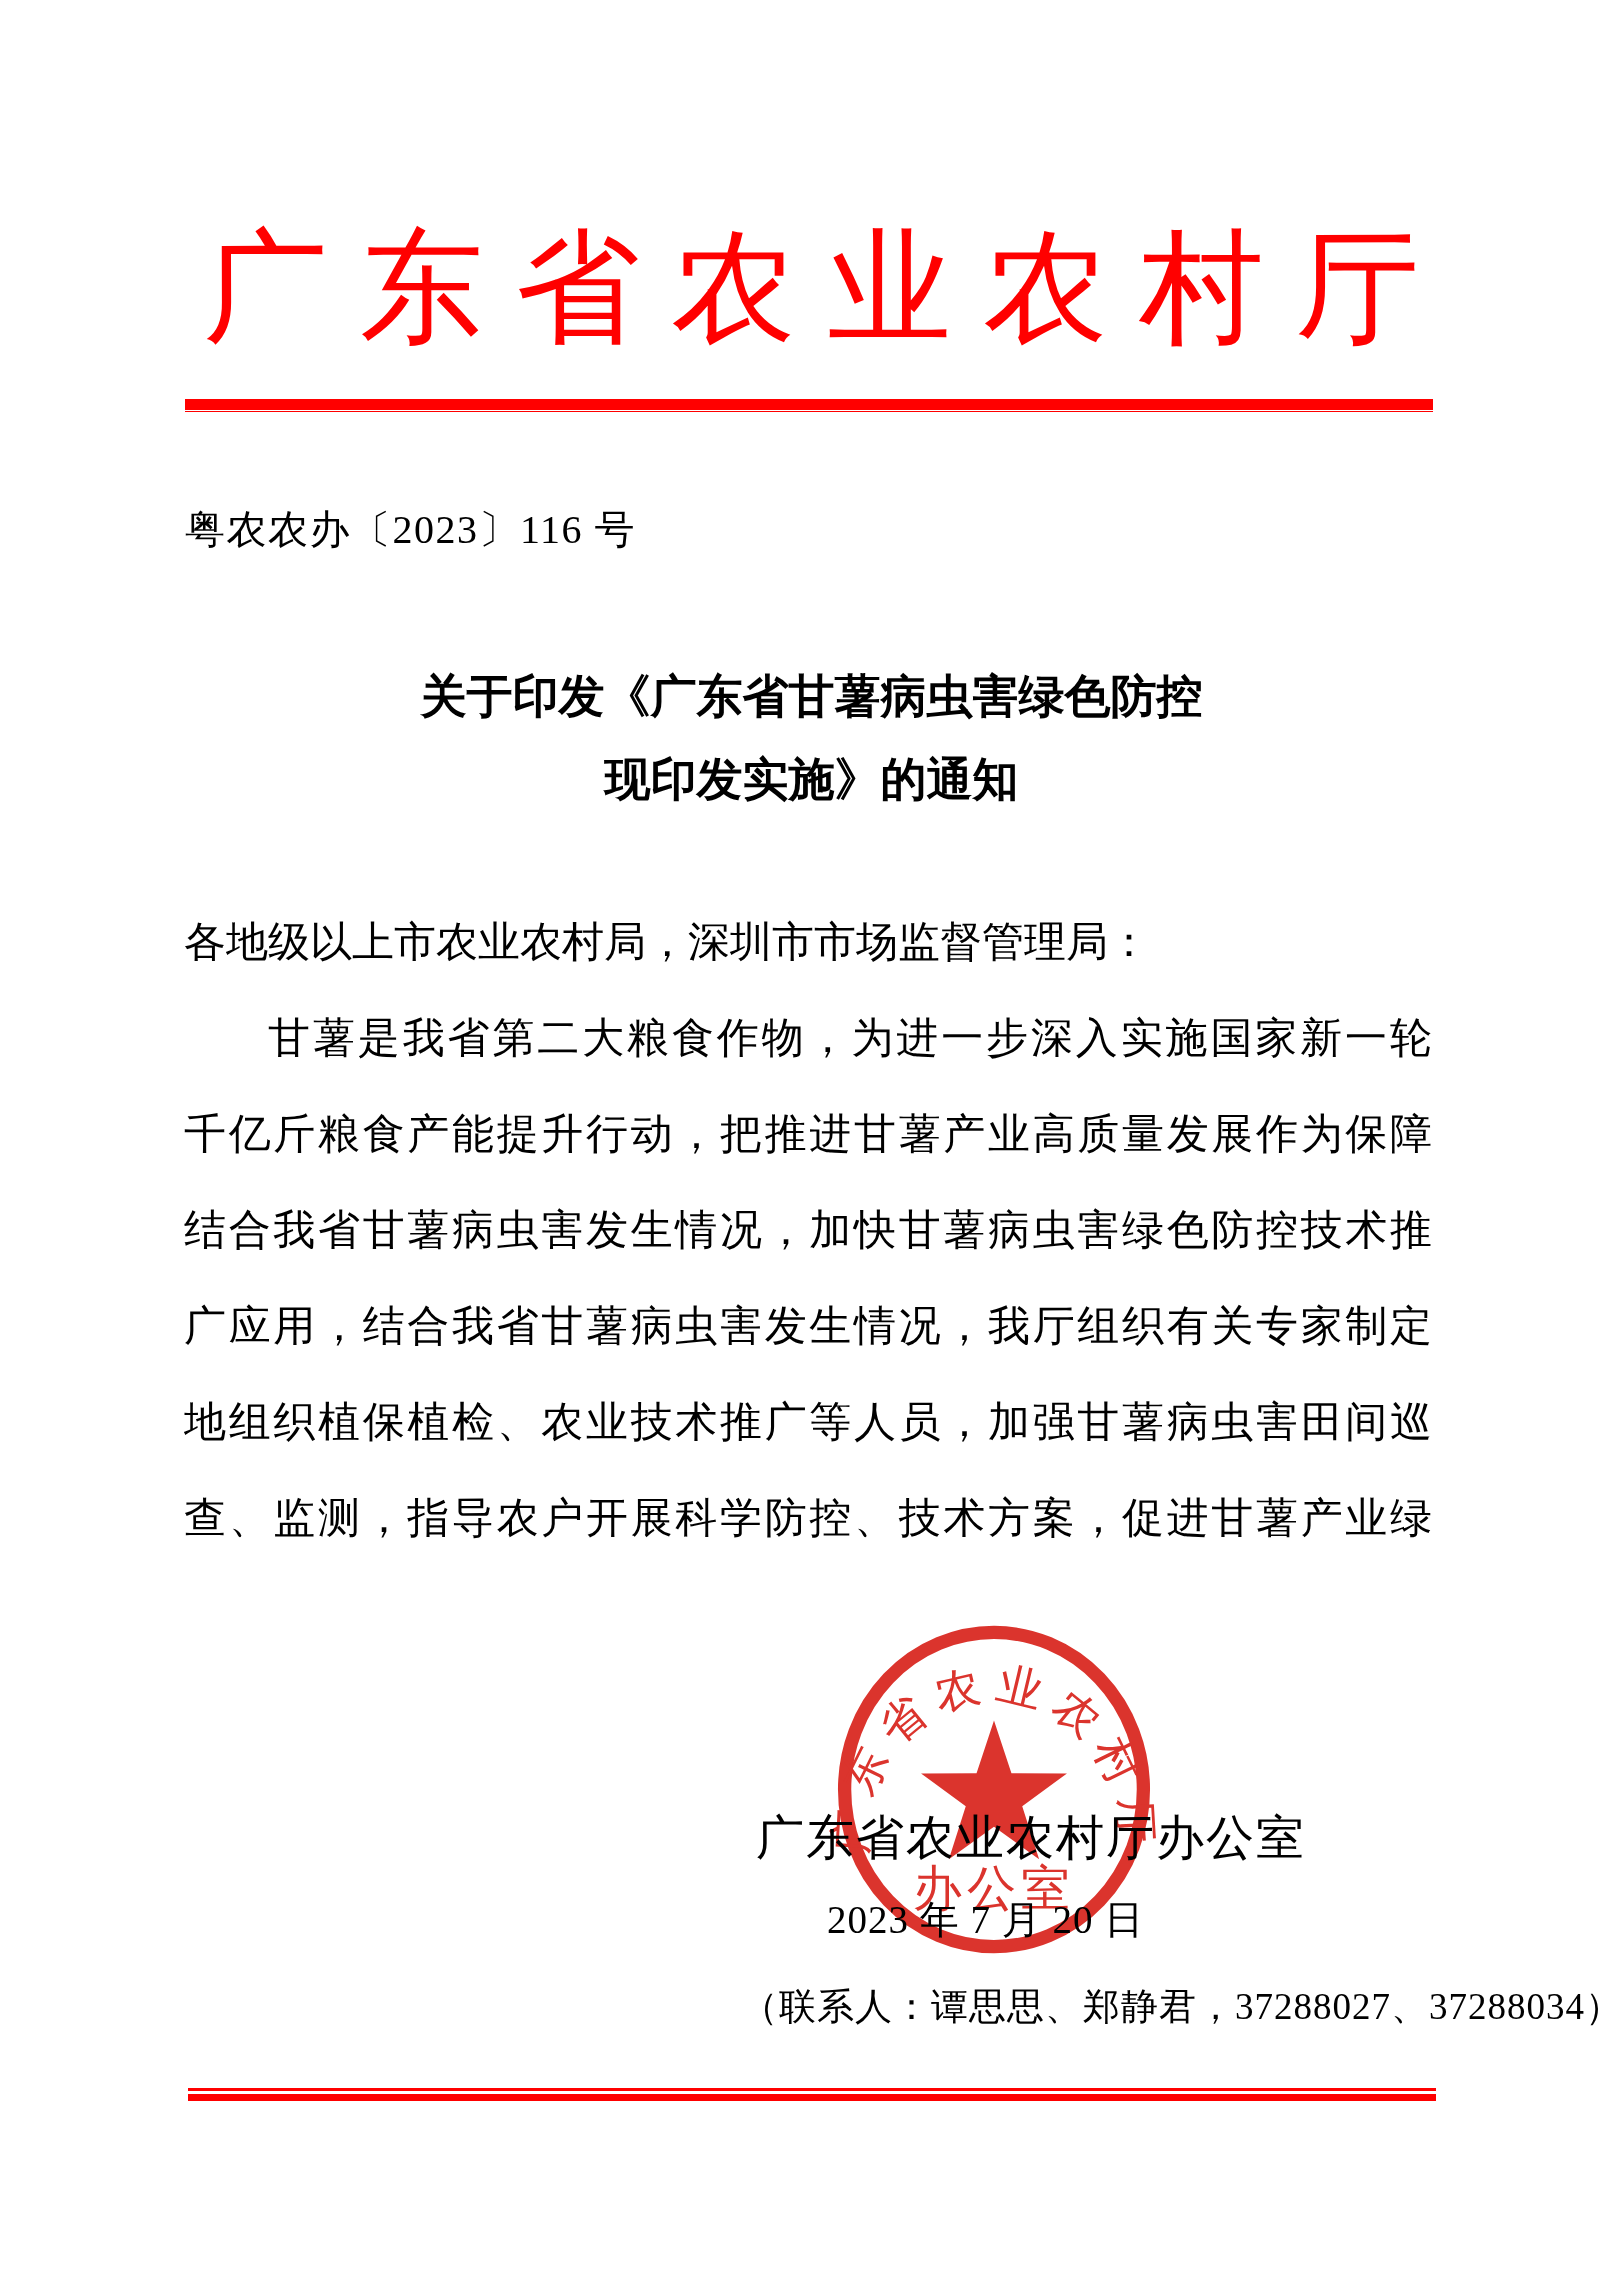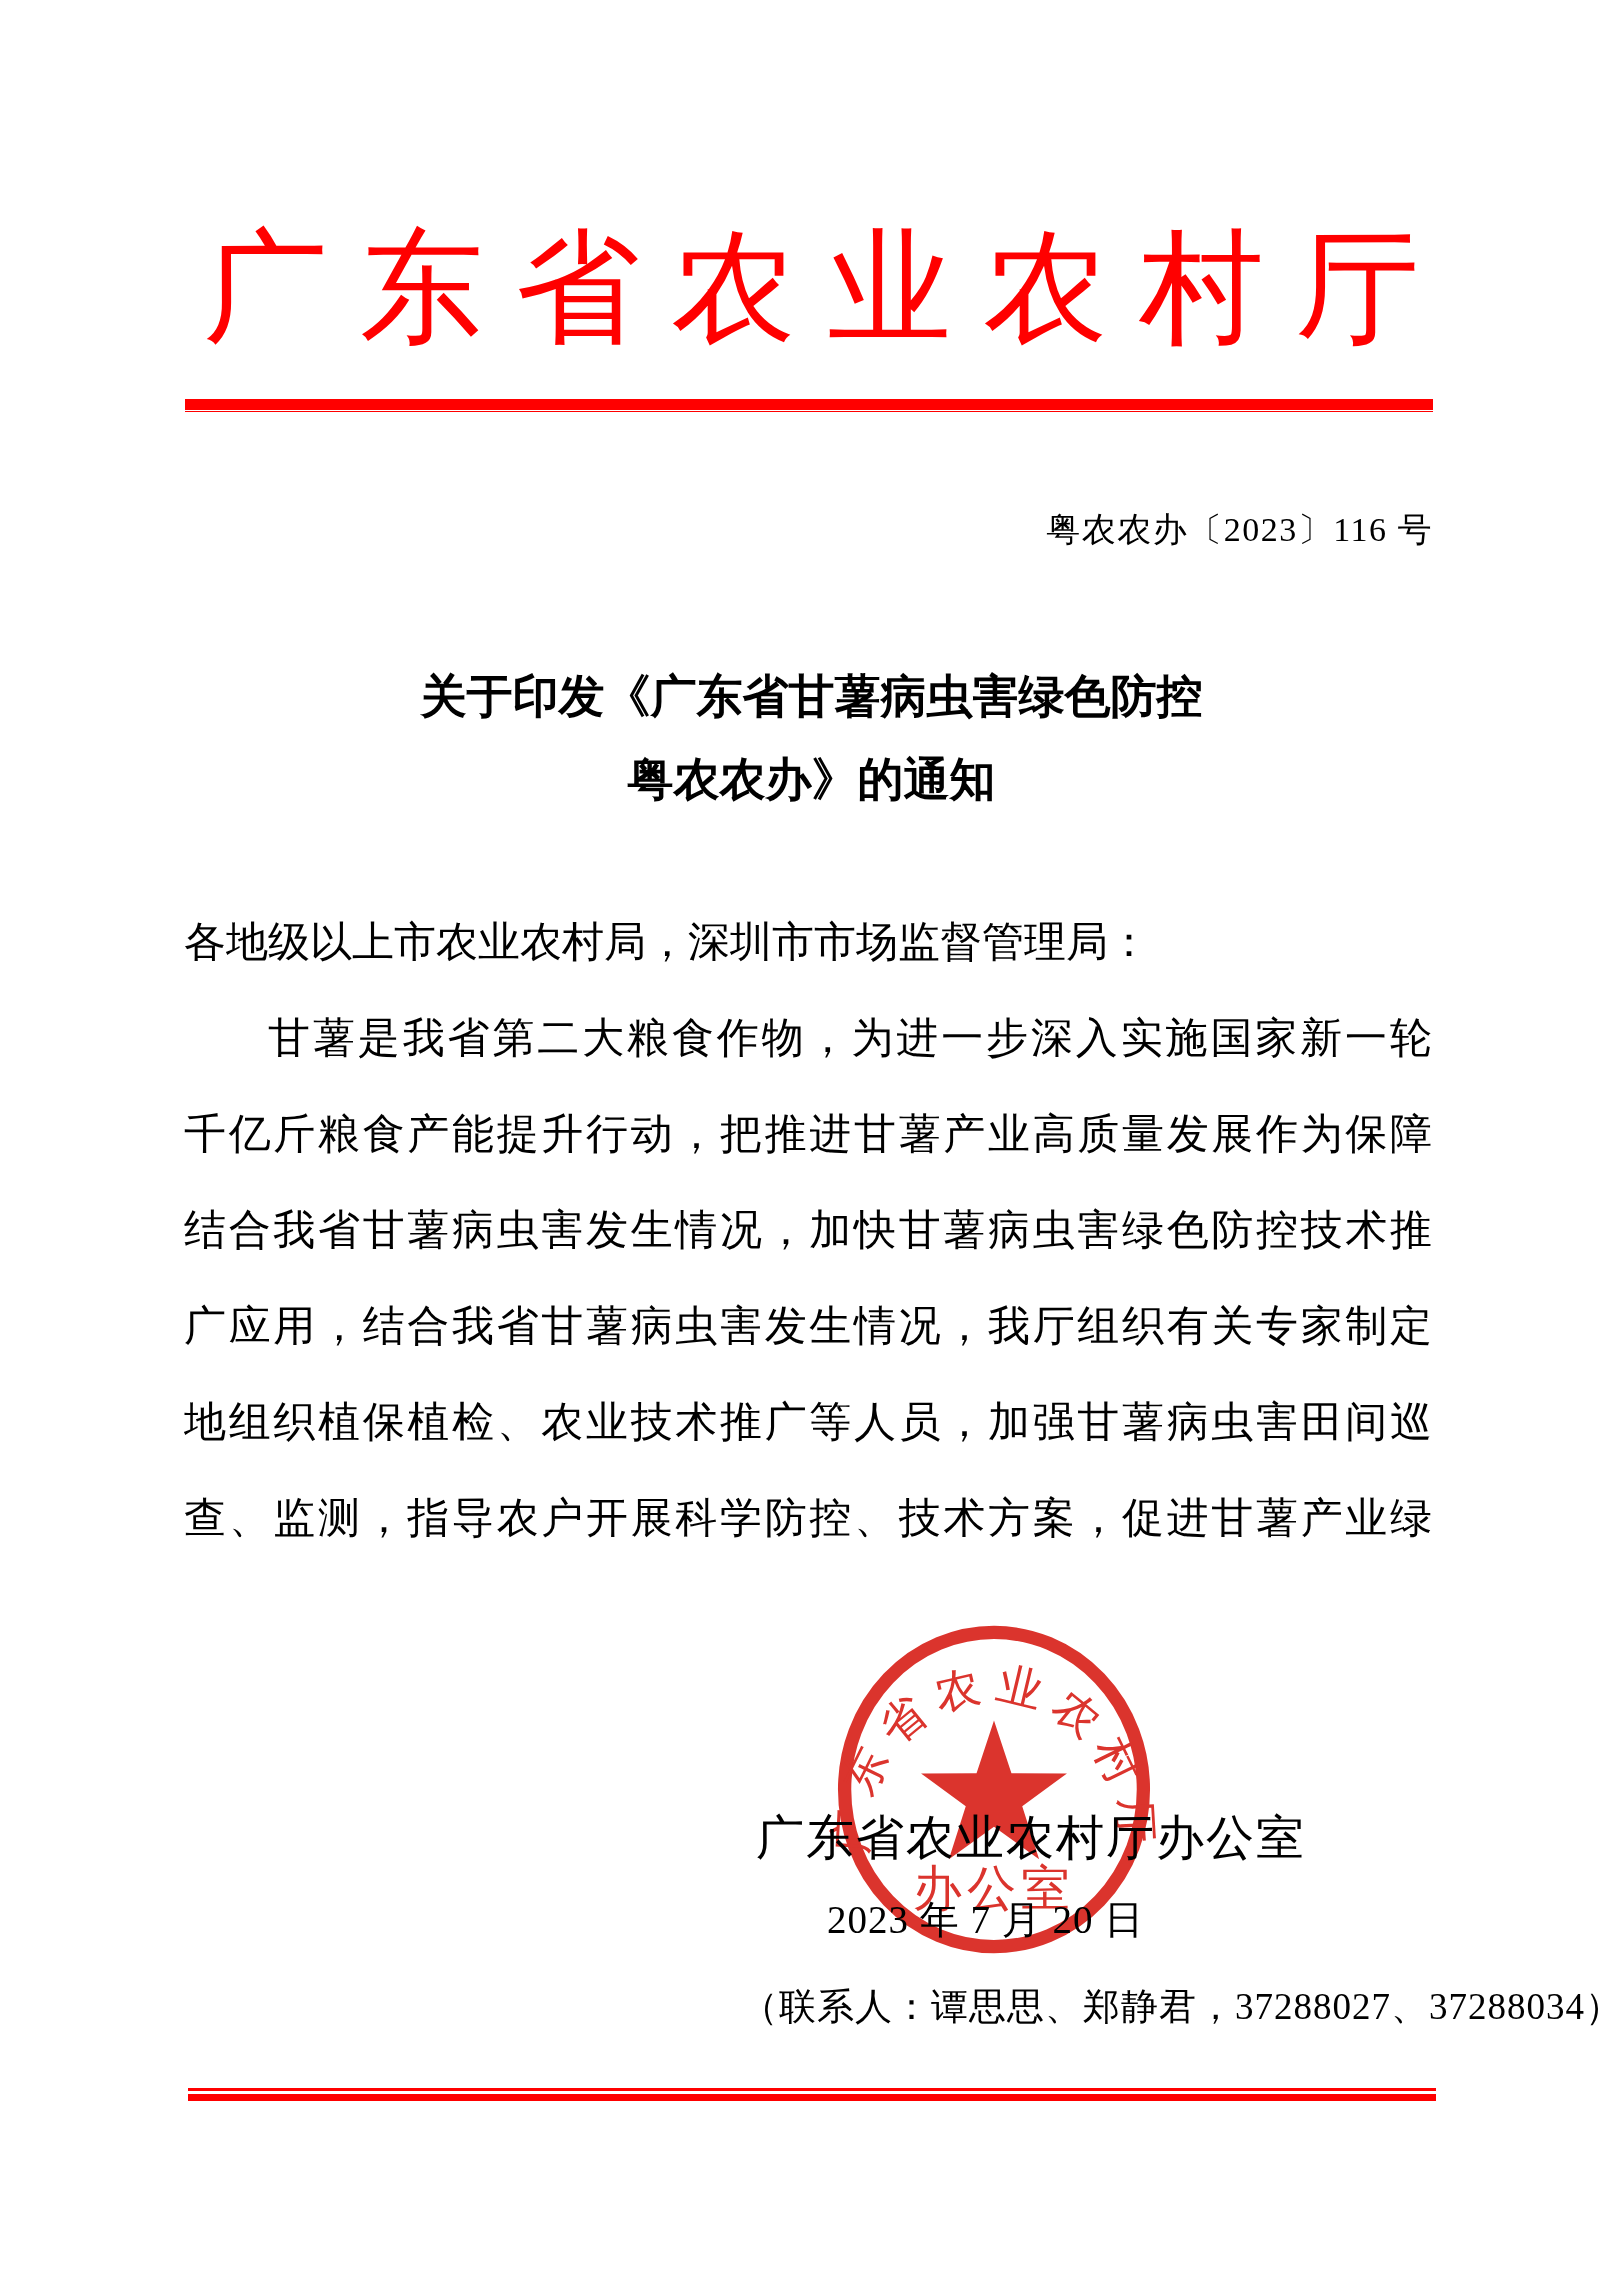--- a/index.html
+++ b/index.html
@@ -50,22 +50,21 @@
     width: 100%;
     height: 1.5px;
     background: #ffffff;
   }
   
   .doc-number {
     position: absolute;
     left: 185px;
     top: 509px;
     width: 1248px;
-    text-align: right;
-    font-size: 34px;
+    font-size: 40px;
     line-height: 41px;
     letter-spacing: 1.5px;
     white-space: nowrap;
   }
   
   .notice-title {
     position: absolute;
     left: 0;
     top: 655px;
     width: 100%;
@@ -161,21 +160,21 @@
 <div class="page">
 
   <div class="letterhead">广东省农业农村厅</div>
 
   <div class="rule-top"></div>
 
   <div class="doc-number">粤农农办〔2023〕116 号</div>
 
   <div class="notice-title">
     <div>关于印发《广东省甘薯病虫害绿色防控</div>
-    <div>粤农农办》的通知</div>
+    <div>现印发实施》的通知</div>
   </div>
 
   <div class="body-block">
     <div class="bline">各地级以上市农业农村局，深圳市市场监督管理局：</div>
     <div class="bline justify indent">甘薯是我省第二大粮食作物，为进一步深入实施国家新一轮</div>
     <div class="bline justify">千亿斤粮食产能提升行动，把推进甘薯产业高质量发展作为保障</div>
     <div class="bline justify">结合我省甘薯病虫害发生情况，加快甘薯病虫害绿色防控技术推</div>
     <div class="bline justify">广应用，结合我省甘薯病虫害发生情况，我厅组织有关专家制定</div>
     <div class="bline justify">地组织植保植检、农业技术推广等人员，加强甘薯病虫害田间巡</div>
     <div class="bline justify">查、监测，指导农户开展科学防控、技术方案，促进甘薯产业绿</div>

